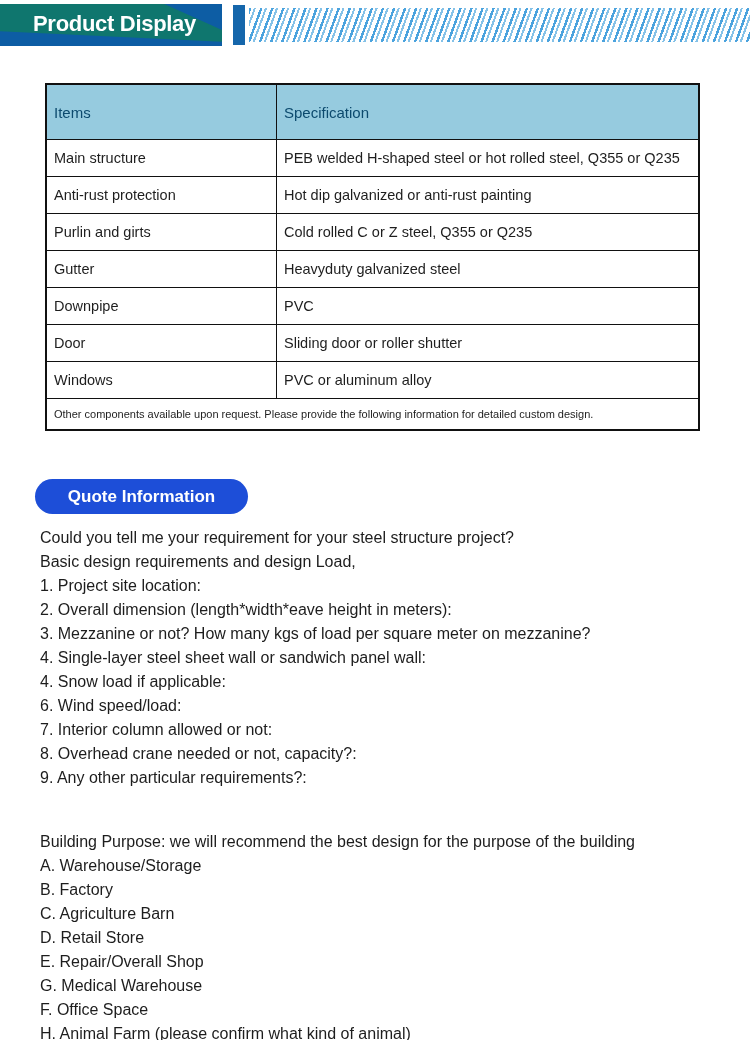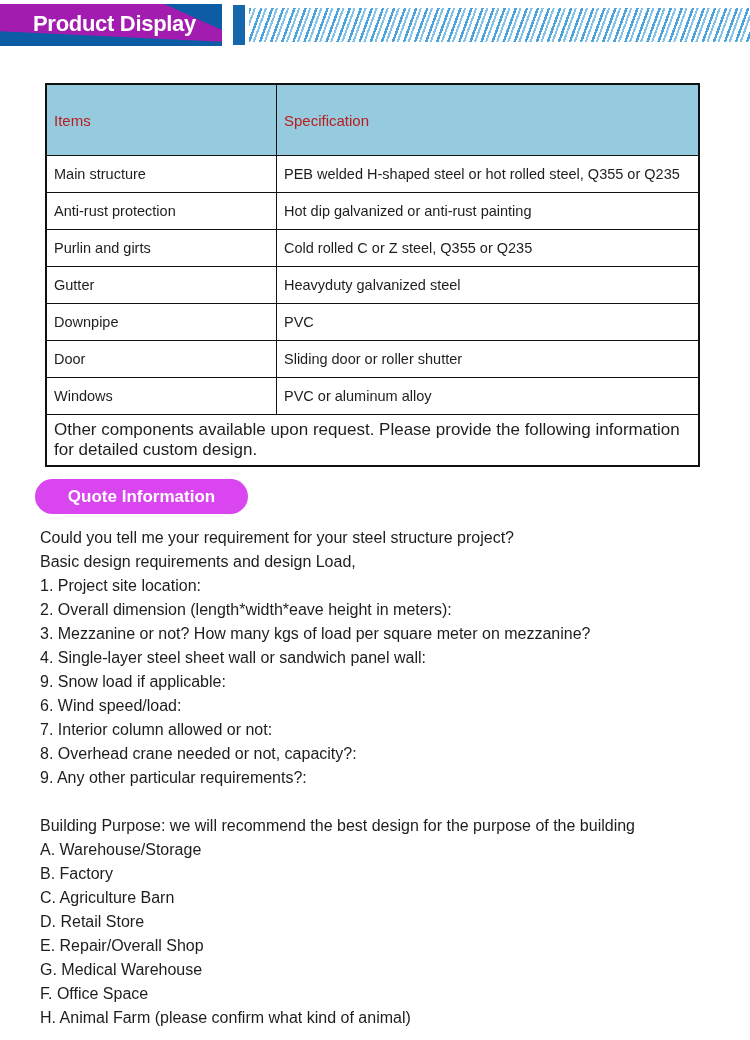--- a/index.html
+++ b/index.html
@@ -7,21 +7,21 @@
     position:relative;
     width:750px;height:1040px;
     background:#ffffff;
     font-family:"Liberation Sans", sans-serif;
     overflow:hidden;
   }
 
   
   .banner{
     position:absolute;left:0;top:4px;width:222px;height:42px;
-    background:#a21caf;
+    background:#0f766e;
   }
   .banner .wedge-bottom{
     position:absolute;left:0;top:0;width:100%;height:100%;
     background:#0d5da4;
     clip-path:polygon(0 65%,100% 90%,100% 100%,0 100%);
   }
   .banner .wedge-top{
     position:absolute;left:0;top:0;width:100%;height:100%;
     background:#0d5da4;
     clip-path:polygon(74% 0,100% 0,100% 62%);
@@ -46,51 +46,51 @@
   }
 
   
   table.spec{
     position:absolute;left:45px;top:83px;width:655px;
     border-collapse:collapse;
     border:2px solid #111111;
     table-layout:fixed;
   }
   table.spec th{
-    height:46px;background:#96cbdf;color:#b91c1c;
+    height:46px;background:#96cbdf;color:#0c4a6e;
     font-weight:normal;font-size:15px;text-align:left;
-    padding:12px 7px;border:1.5px solid #111111;
+    padding:4px 7px;border:1.5px solid #111111;
   }
   table.spec td{
     height:36px;font-size:14.5px;color:#1e1e1e;
     padding:0 7px;border:1.5px solid #111111;
     background:#ffffff;
   }
   table.spec .col-item{width:215px;}
   table.spec td.note{
-    height:auto;padding:5px 7px;line-height:20px;font-size:17px;
+    height:auto;padding:5px 7px;line-height:20px;font-size:11px;
   }
 
   
   .quote-btn{
     position:absolute;left:35px;top:479px;
     width:213px;height:35px;border:none;border-radius:18px;
-    background:#d946ef;color:#ffffff;
+    background:#1d4ed8;color:#ffffff;
     font-family:"Liberation Sans", sans-serif;
     font-size:17px;font-weight:bold;
     cursor:pointer;
   }
 
   
   .content{
     position:absolute;left:40px;top:526px;width:690px;
     color:#1d1d1d;font-size:16px;line-height:24px;
   }
   .content div{white-space:nowrap;}
-  .purpose-heading{margin-top:24px;}
+  .purpose-heading{margin-top:40px;}
 </style>
 </head>
 <body>
 
 <div class="page">
 
   <div class="banner">
     <div class="wedge-bottom"></div>
     <div class="wedge-top"></div>
     <span class="title">Product Display</span>
@@ -140,21 +140,21 @@
 
   <button class="quote-btn">Quote Information</button>
 
   <div class="content">
     <div>Could you tell me your requirement for your steel structure project?</div>
     <div>Basic design requirements and design Load,</div>
     <div>1. Project site location:</div>
     <div>2. Overall dimension (length*width*eave height in meters):</div>
     <div>3. Mezzanine or not? How many kgs of load per square meter on mezzanine?</div>
     <div>4. Single-layer steel sheet wall or sandwich panel wall:</div>
-    <div>9. Snow load if applicable:</div>
+    <div>4. Snow load if applicable:</div>
     <div>6. Wind speed/load:</div>
     <div>7. Interior column allowed or not:</div>
     <div>8. Overhead crane needed or not, capacity?:</div>
     <div>9. Any other particular requirements?:</div>
     <div class="purpose-heading">Building Purpose: we will recommend the best design for the purpose of the building</div>
     <div>A. Warehouse/Storage</div>
     <div>B. Factory</div>
     <div>C. Agriculture Barn</div>
     <div>D. Retail Store</div>
     <div>E. Repair/Overall Shop</div>

